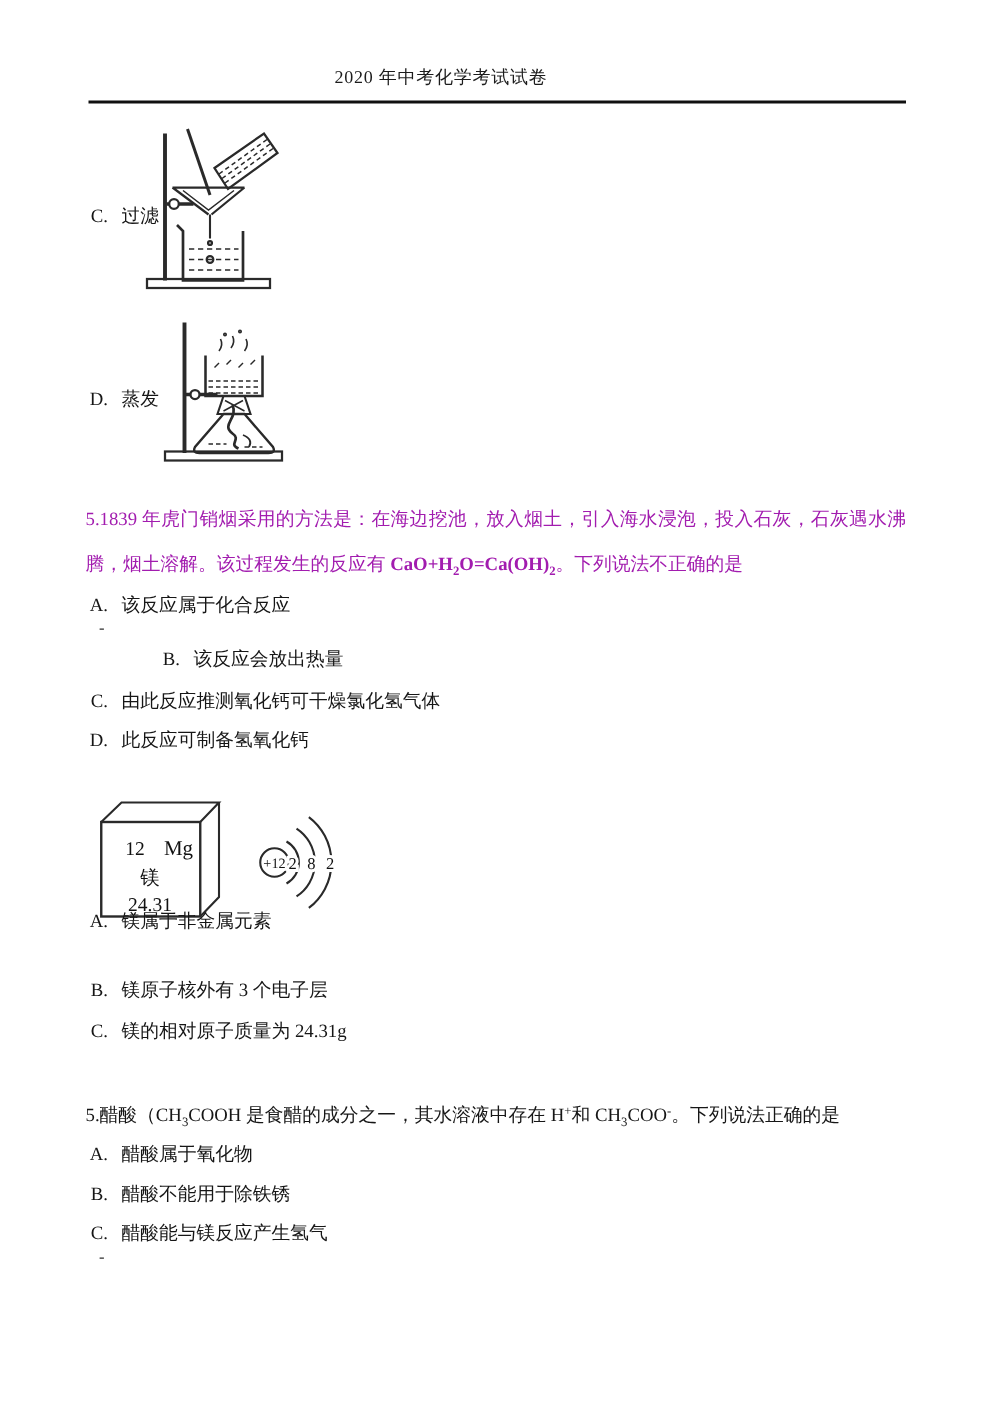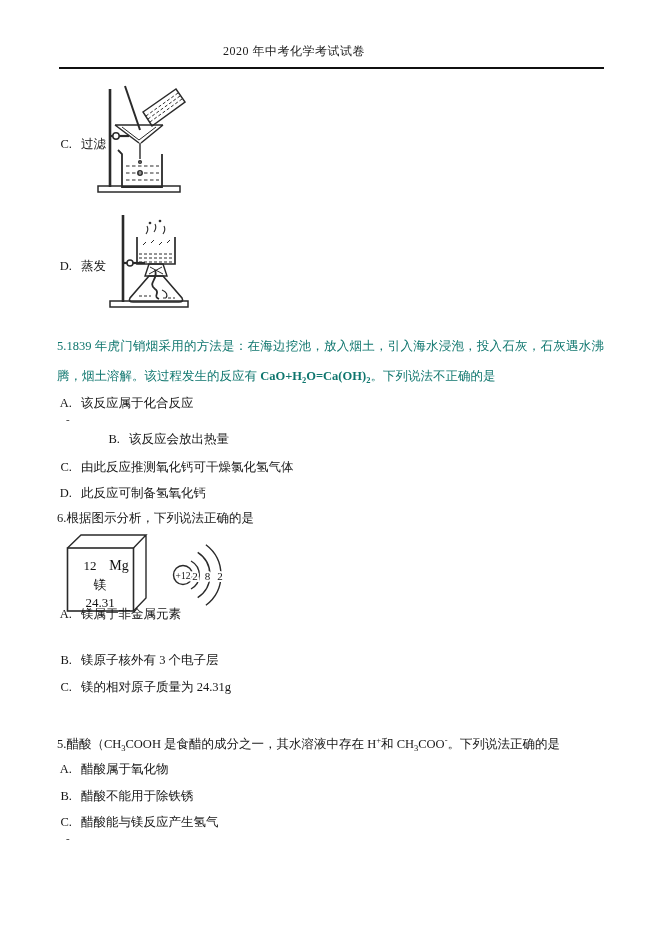--- a/index.html
+++ b/index.html
@@ -1,21 +1,21 @@
 <!DOCTYPE html>
 <html><head>
 <meta charset="utf-8">
 <style>
   html,body{margin:0;padding:0;background:#ffffff;}
   .page{position:relative;width:661px;height:935px;background:#fff;overflow:hidden;
         font-family:"Liberation Serif","DejaVu Serif",serif;color:#161616;}
   .abs{position:absolute;}
   .hdr{top:43px;left:0;width:588px;text-align:center;font-size:12px;letter-spacing:0.5px;color:#1c1c1c;}
   .hdr-rule{top:67px;left:59px;width:545px;border-top:2px solid #101010;height:0;}
-  .stem{font-size:12.5px;line-height:30px;width:547px;text-align:justify;color:#0f766e;}
+  .stem{font-size:12.5px;line-height:30px;width:547px;text-align:justify;color:#a21caf;}
   .row{font-size:12.5px;line-height:17px;white-space:nowrap;color:#161616;text-align:right;}
   .key{display:inline-block;min-width:13px;margin-right:9px;}
   .bold{font-weight:bold;}
   .sub{font-size:8.5px;vertical-align:-3px;}
   .sup{font-size:8.5px;vertical-align:4.5px;}
   .stray{position:absolute;left:7px;top:16px;font-size:11px;color:#2a2a2a;}
   svg{display:block;}
   svg line,svg path,svg rect,svg circle,svg polygon{vector-effect:none;}
   .sketch{stroke:#2a2a2a;fill:none;}
   svg text{font-family:"Liberation Serif","DejaVu Serif",serif;fill:#111;}
@@ -119,21 +119,20 @@
   <div class="abs row" style="left:59px;top:431px;margin-left:48px;">
     <span class="key">B.</span><span>该反应会放出热量</span>
   </div>
   <div class="abs row" style="left:59px;top:485px;">
     <span class="key">D.</span><span>此反应可制备氢氧化钙</span>
   </div>
   <div class="abs row" style="left:59px;top:459px;">
     <span class="key">C.</span><span>由此反应推测氧化钙可干燥氯化氢气体</span>
   </div>
 
-  <div class="abs row" style="left:57px;top:510px;">6.根据图示分析，下列说法正确的是</div>
 
   <svg class="abs" style="left:66px;top:528px;" width="185" height="92" viewBox="0 0 185 92">
     <g class="sketch" stroke-width="1.6">
       <rect x="1.5" y="20" width="66" height="63"></rect>
       <path d="M1.5,20 L15,7 L80,7 L67.5,20 M80,7 L80,70 L67.5,83" stroke-width="1.4"></path>
     </g>
     <text x="24" y="42" font-size="13" text-anchor="middle">12</text>
     <text x="53" y="42" font-size="14" text-anchor="middle">Mg</text>
     <text x="34" y="61" font-size="13" text-anchor="middle">镁</text>
     <text x="34" y="79" font-size="13" text-anchor="middle">24.31</text>

